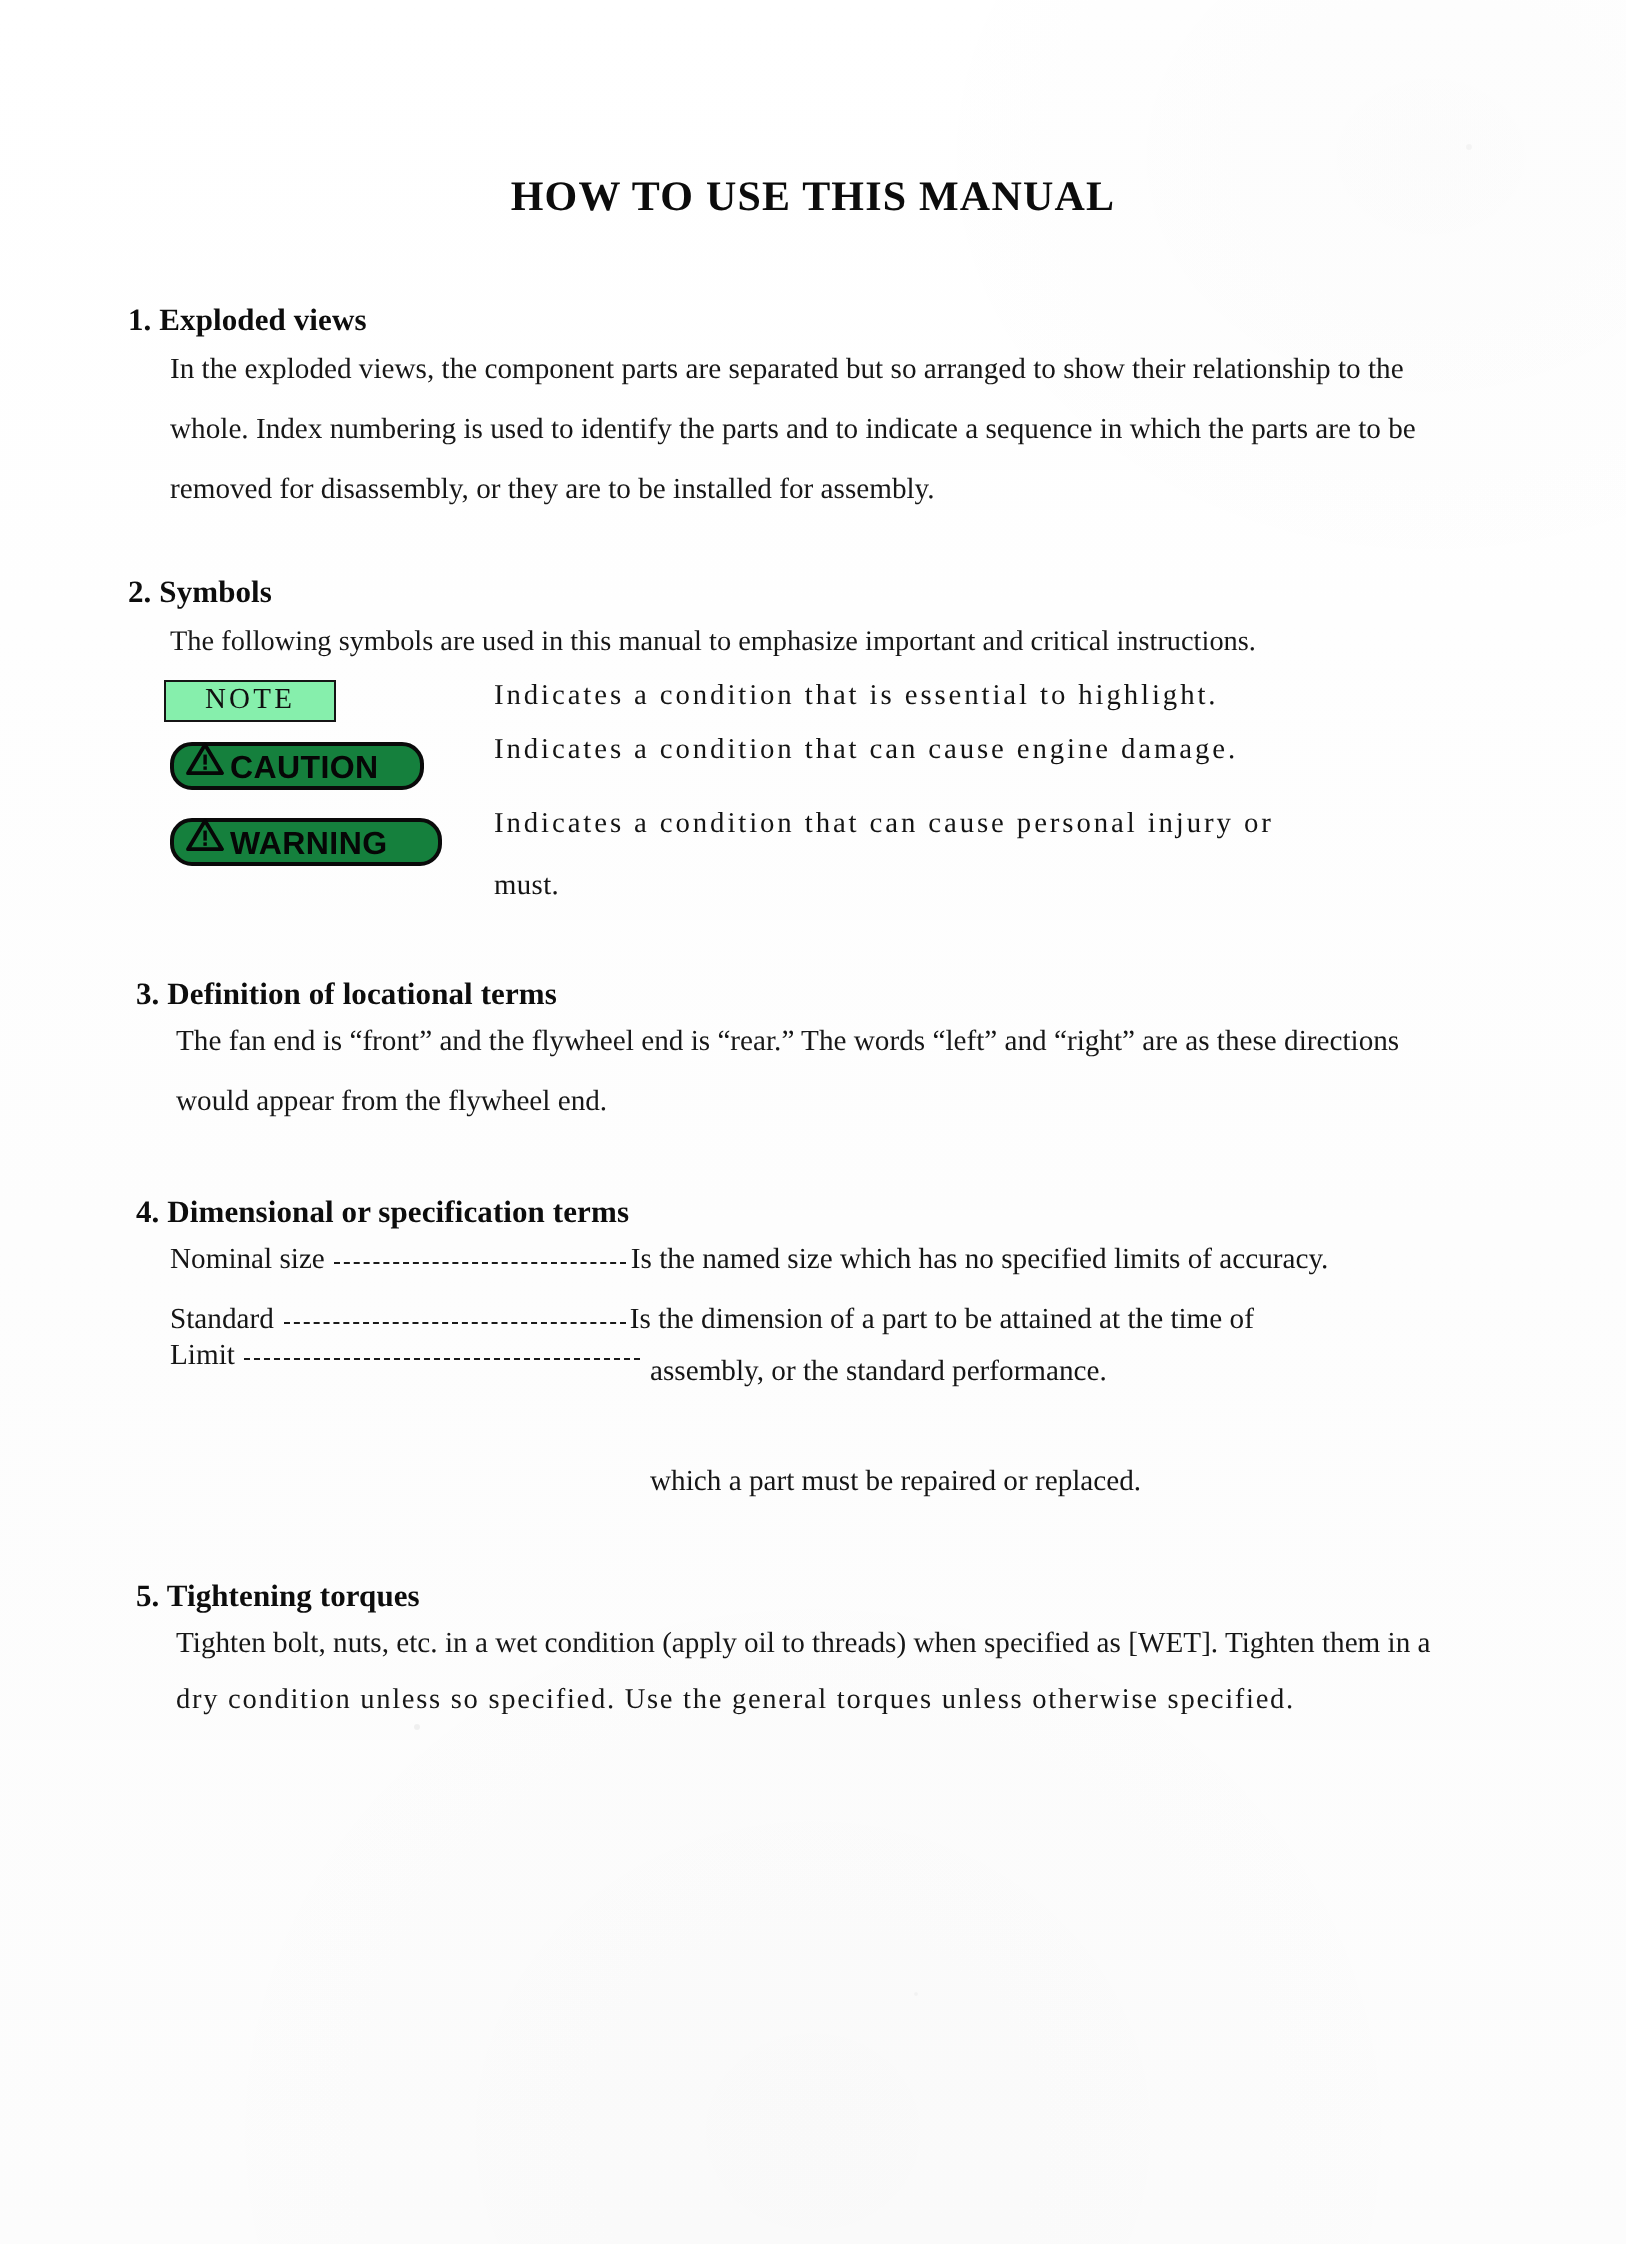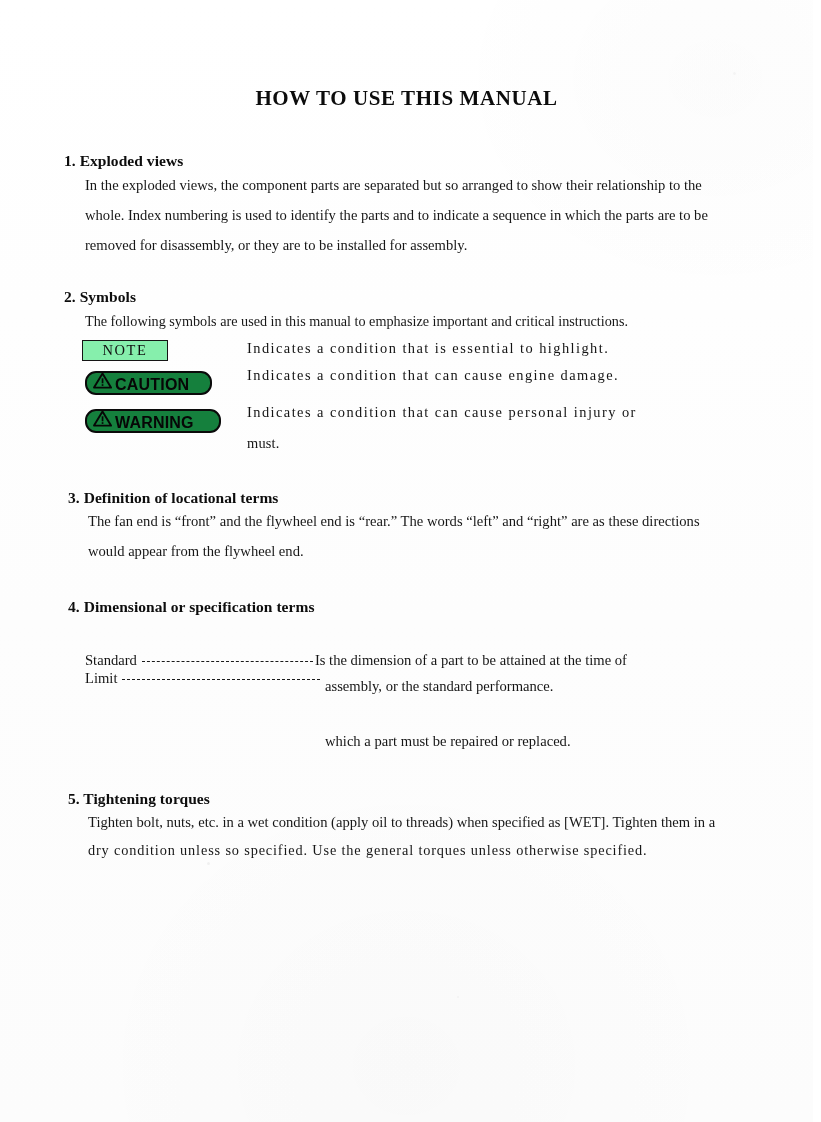--- a/index.html
+++ b/index.html
@@ -200,20 +200,25 @@
   </div>
   <div class="tracked" style="left:247px; top:404px;">Indicates a condition that can cause personal injury or</div>
   <div class="tracked" style="left:247px; top:435px; letter-spacing:0.2px;">must.</div>
 
   <div class="sec-head" style="left:68px; top:489px;">3. Definition of locational terms</div>
   <div class="body-line" style="left:88px; top:513px;">The fan end is “front” and the flywheel end is “rear.” The words “left” and “right” are as these directions</div>
   <div class="body-line" style="left:88px; top:543px;">would appear from the flywheel end.</div>
 
   <div class="sec-head" style="left:68px; top:598px;">4. Dimensional or specification terms</div>
 
+  <div class="def-row" style="top:622px;">
+    <span class="def-term">Nominal size</span>
+    <span class="def-leader" style="width:146px;"></span>
+    <span class="def-desc">Is the named size which has no specified limits of accuracy.</span>
+  </div>
 
   <div class="def-row" style="top:652px;">
     <span class="def-term">Standard</span>
     <span class="def-leader" style="width:171px;"></span>
     <span class="def-desc">Is the dimension of a part to be attained at the time of</span>
   </div>
   <div class="def-cont" style="left:325px; top:678px;">assembly, or the standard performance.</div>
 
   <div class="def-row" style="top:670px;">
     <span class="def-term">Limit</span>

